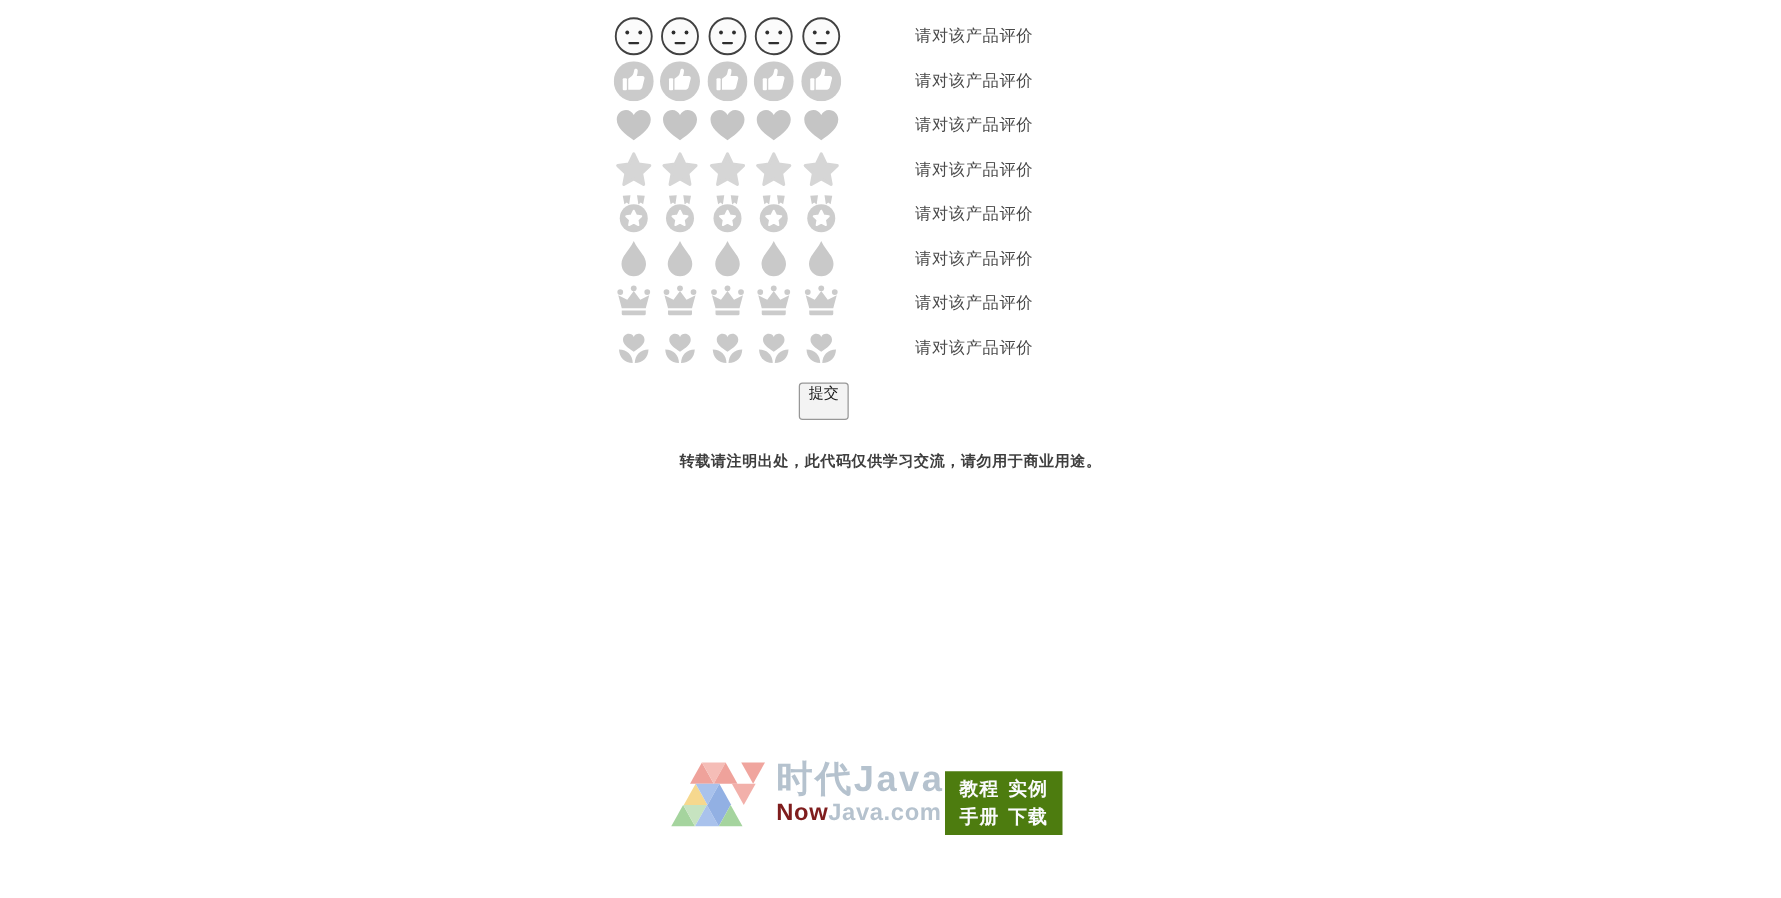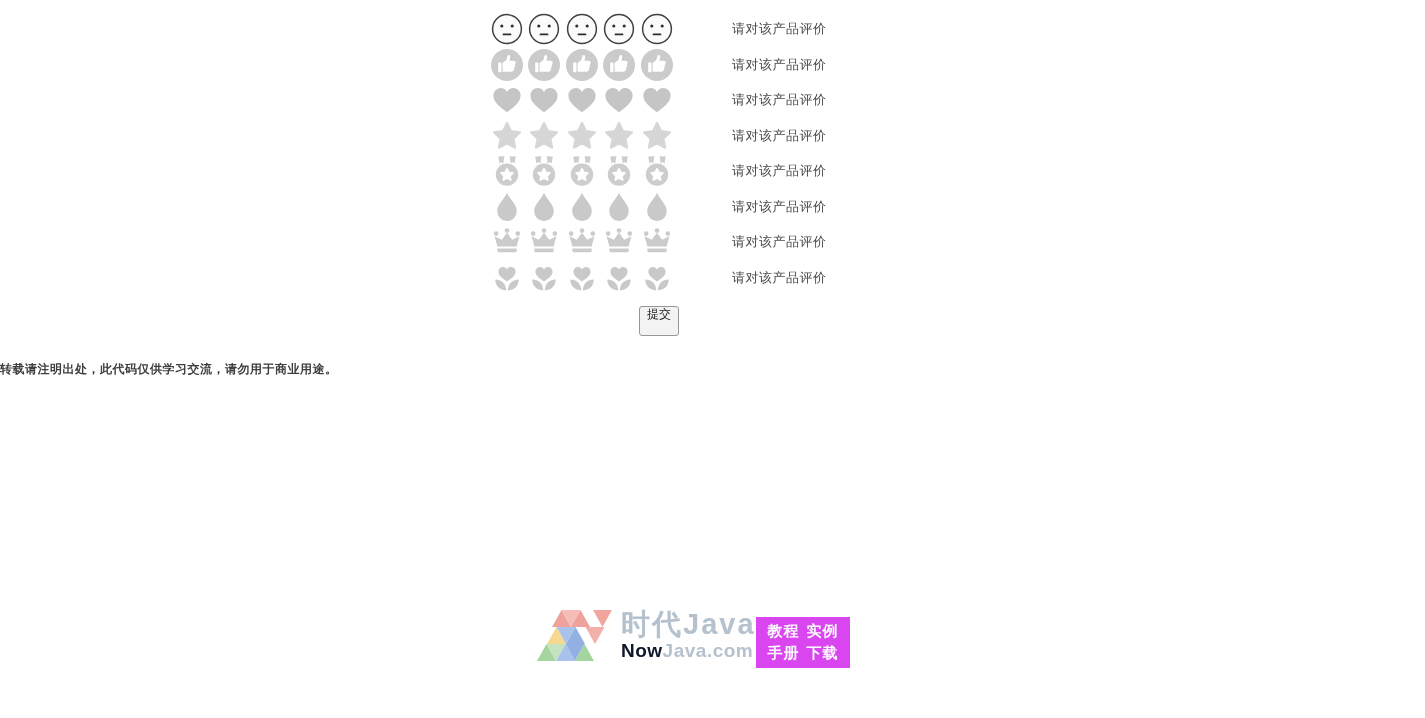--- a/index.html
+++ b/index.html
@@ -35,45 +35,46 @@
     border: 1px solid #979797;
     border-radius: 3px;
     padding: 1px 7px 14px 7px;
     line-height: 13px;
     cursor: pointer;
   }
 
   
   .disclaimer {
     position: absolute; top: 361px; left: 0; width: 100%;
+    text-align: center;
     font-size: 12px; font-weight: bold;
     color: #3e3e3e;
     letter-spacing: 0.5px;
   }
 
   
   .footer { position: absolute; left: 523px; top: 600px; display: flex; align-items: flex-start; }
   .logo-mark { width: 97px; height: 66px; }
   .logo-mark svg { width: 97px; height: 66px; display: block; }
   .brand { width: 124px; margin-left: 1px; margin-top: 8px; }
   .brand-title {
     font-size: 29px; font-weight: bold;
     color: #b5c2ce; letter-spacing: 2px;
     line-height: 32px; white-space: nowrap;
   }
   .brand-domain {
     font-size: 19px; font-weight: bold;
     color: #b5c2ce; letter-spacing: 0.5px;
     line-height: 22px; white-space: nowrap;
   }
-  .brand-domain .now { color: #0f172a; }
+  .brand-domain .now { color: #7f1d1d; }
   .links-box {
     margin-left: 11px; margin-top: 17px;
     width: 94px; height: 51px;
-    background: #d946ef;
+    background: #4d7c0f;
     display: grid;
     grid-template-columns: 1fr 1fr;
     align-content: space-evenly;
     justify-items: center;
     padding: 2px 8px;
   }
   .links-box a {
     color: #fafbfc; font-size: 15px; font-weight: bold;
     text-decoration: none; letter-spacing: 1px;
     cursor: pointer; white-space: nowrap;

